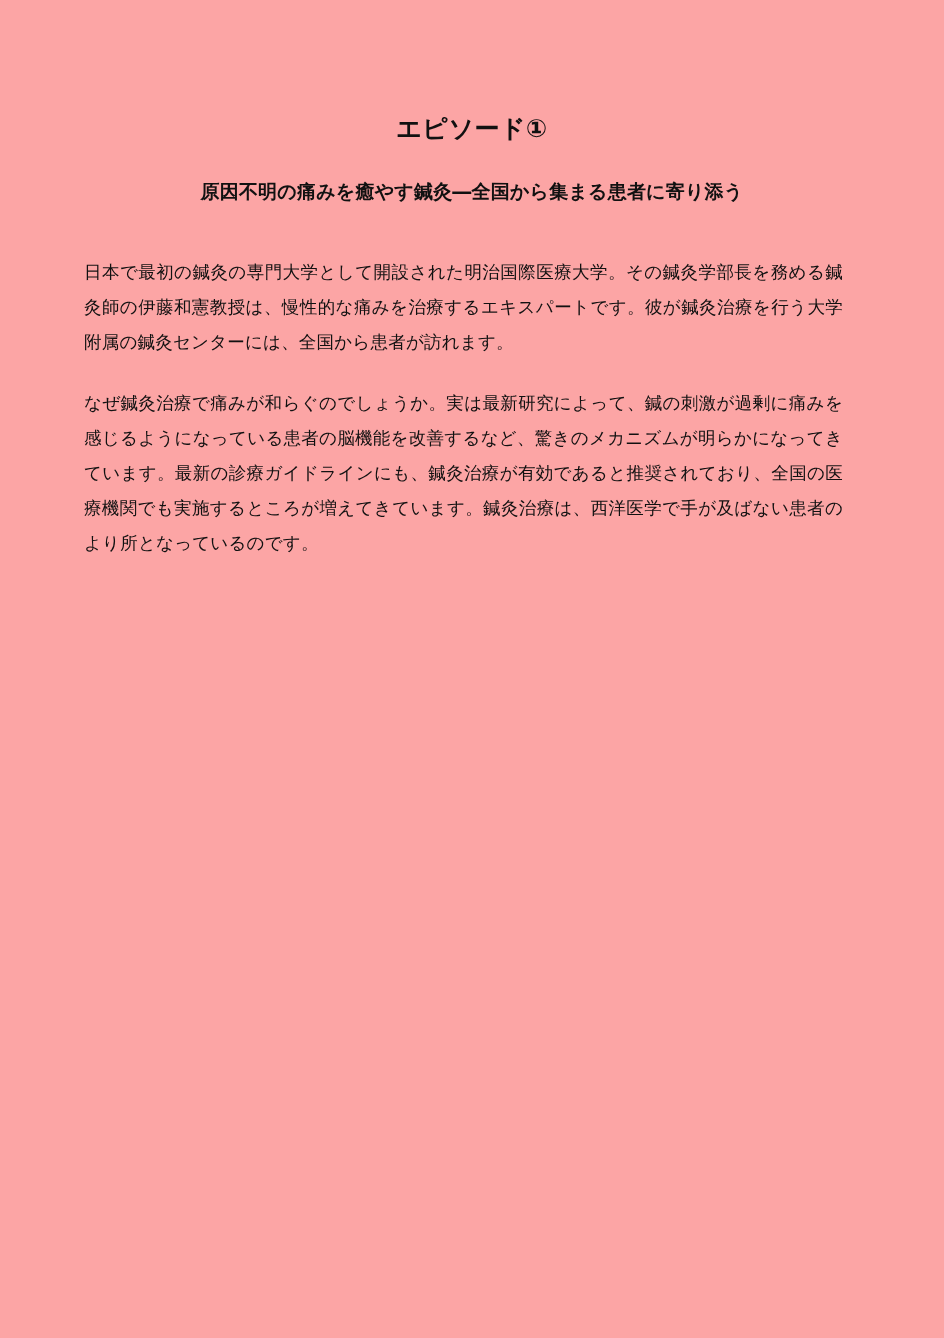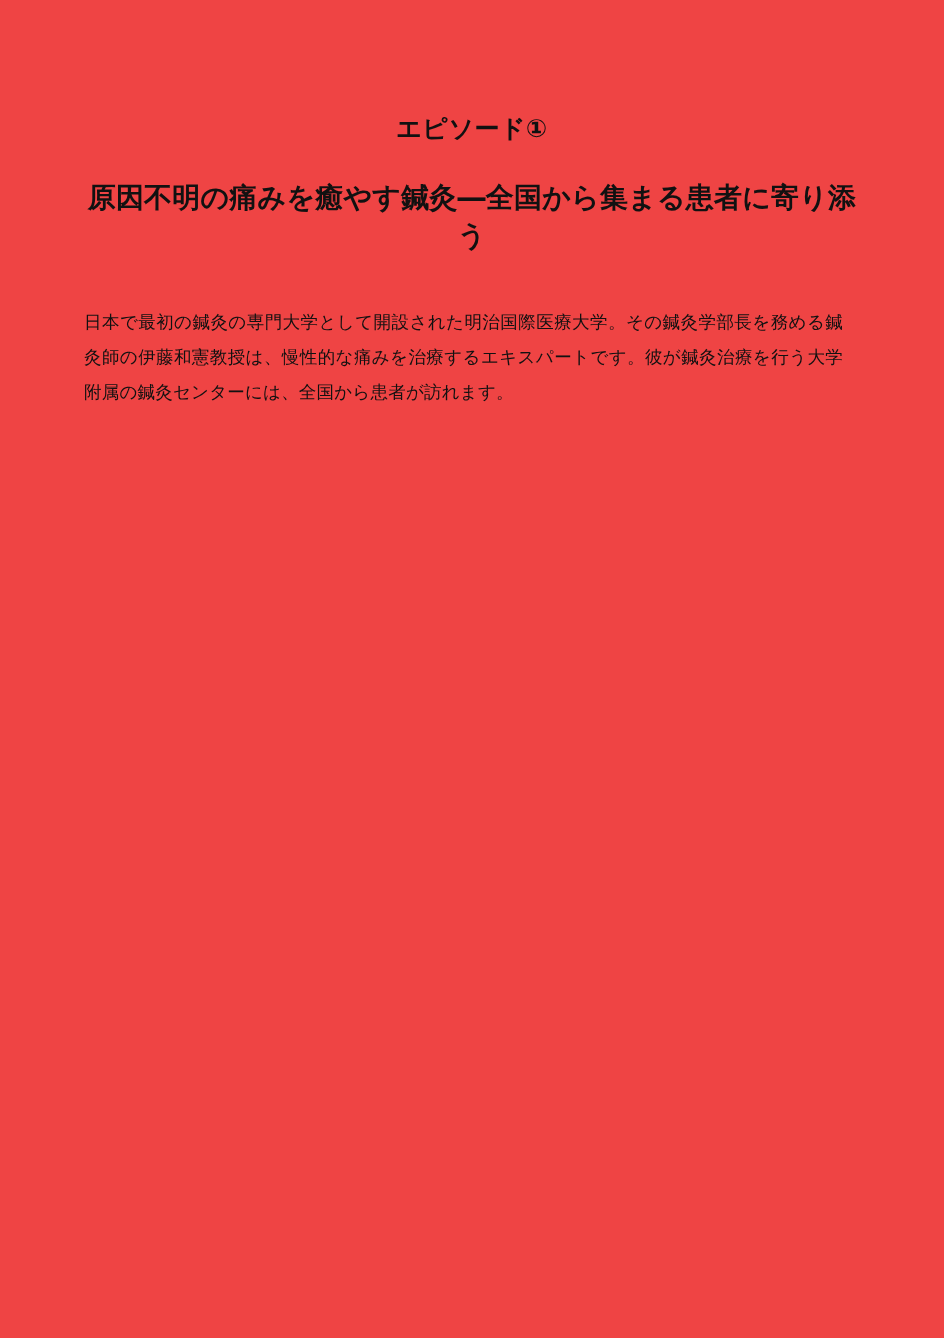--- a/index.html
+++ b/index.html
@@ -13,40 +13,40 @@
     font-family: "Liberation Serif", "DejaVu Serif", serif;
     color: #111111;
     -webkit-font-smoothing: antialiased;
   }
   .page {
     position: relative;
     width: 944px;
     height: 1338px;
     box-sizing: border-box;
     padding: 0;
-    background: #ef4444;
+    background: #fca5a5;
     overflow: hidden;
   }
   .content {
     position: absolute;
     left: 84px;
     top: 112px;
     width: 776px;
   }
   .doc-title {
     text-align: center;
     font-size: 25px;
     font-weight: bold;
     letter-spacing: 0.5px;
     margin: 0 0 34px 0;
     font-family: "DejaVu Sans", "Liberation Sans", sans-serif;
   }
   .doc-subtitle {
     text-align: center;
-    font-size: 28px;
+    font-size: 19px;
     font-weight: bold;
     letter-spacing: 0.2px;
     margin: 0 0 50px 0;
     font-family: "DejaVu Sans", "Liberation Sans", sans-serif;
   }
   .para {
     font-size: 17.5px;
     line-height: 2.0;
     letter-spacing: 0.2px;
     margin: 0 17px 26px 0;
@@ -66,15 +66,16 @@
   <div class="content">
 
     <h1 class="doc-title">エピソード①</h1>
 
     <h2 class="doc-subtitle">原因不明の痛みを癒やす鍼灸―全国から集まる患者に寄り添う</h2>
 
     <p class="para">日本で最初の鍼灸の専門大学として開設された明治国際医療大学。その鍼灸学部長を務める鍼灸師の伊藤和憲教授は、慢性的な痛みを治療するエキスパートです。彼が鍼灸治療を行う大学附属の鍼灸センターには、全国から患者が訪れます。</p>
 
 
 
+    <p class="para">なぜ鍼灸治療で痛みが和らぐのでしょうか。実は最新研究によって、鍼の刺激が過剰に痛みを感じるようになっている患者の脳機能を改善するなど、驚きのメカニズムが明らかになってきています。最新の診療ガイドラインにも、鍼灸治療が有効であると推奨されており、全国の医療機関でも実施するところが増えてきています。鍼灸治療は、西洋医学で手が及ばない患者のより所となっているのです。</p>
 
   </div>
 </div>
 
 </body></html>

